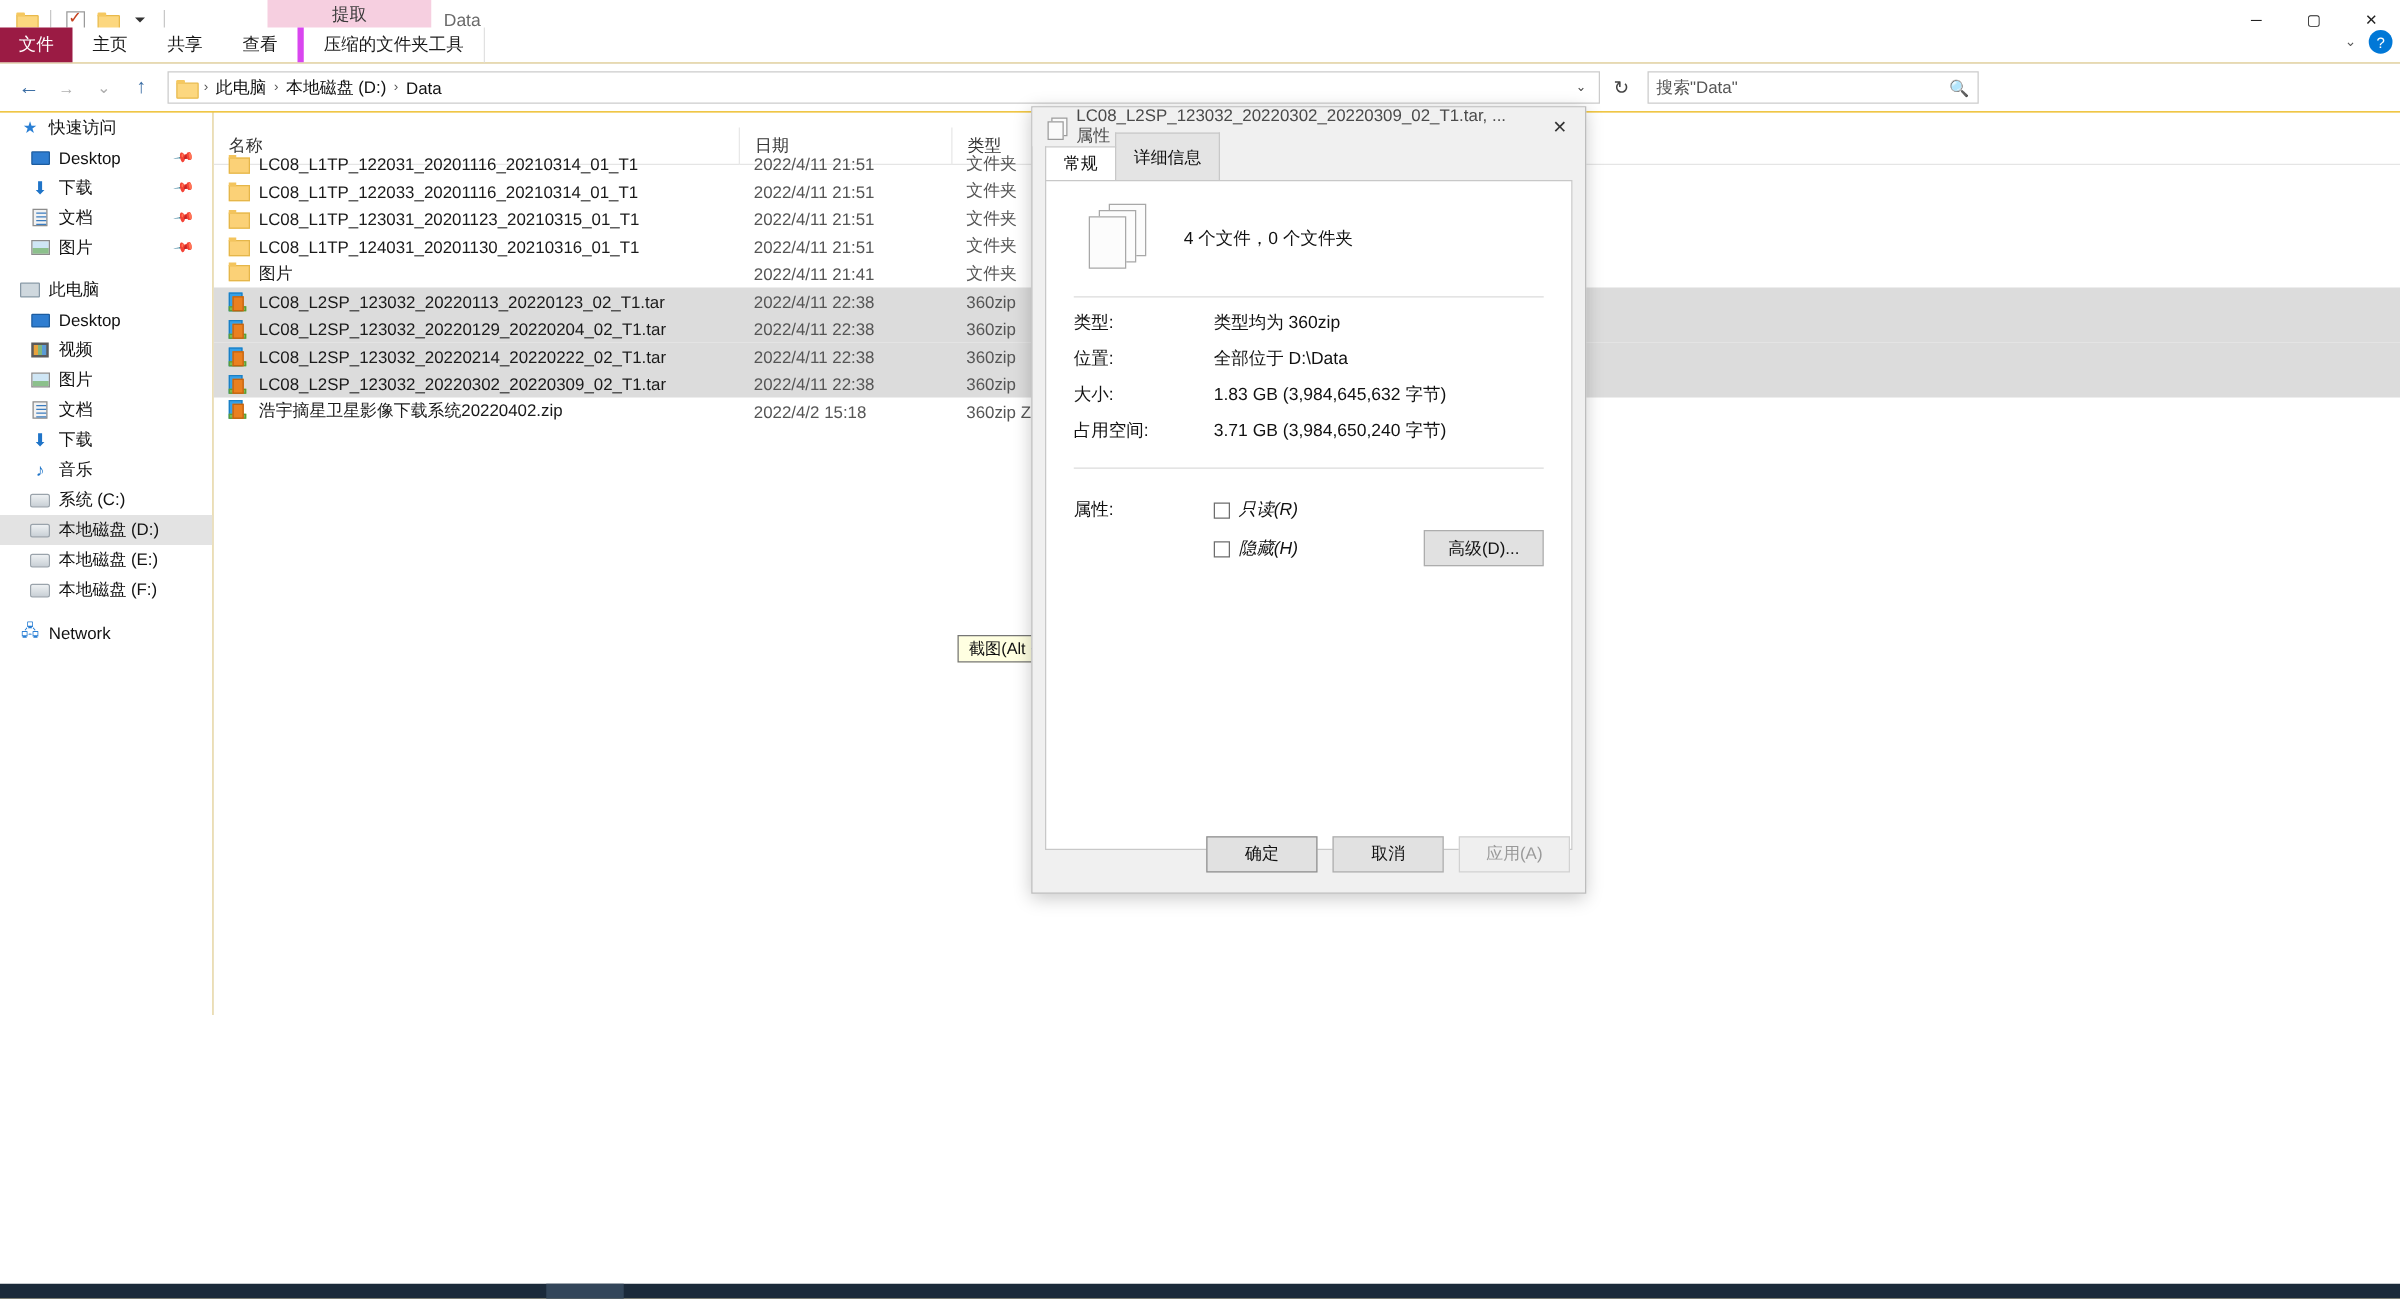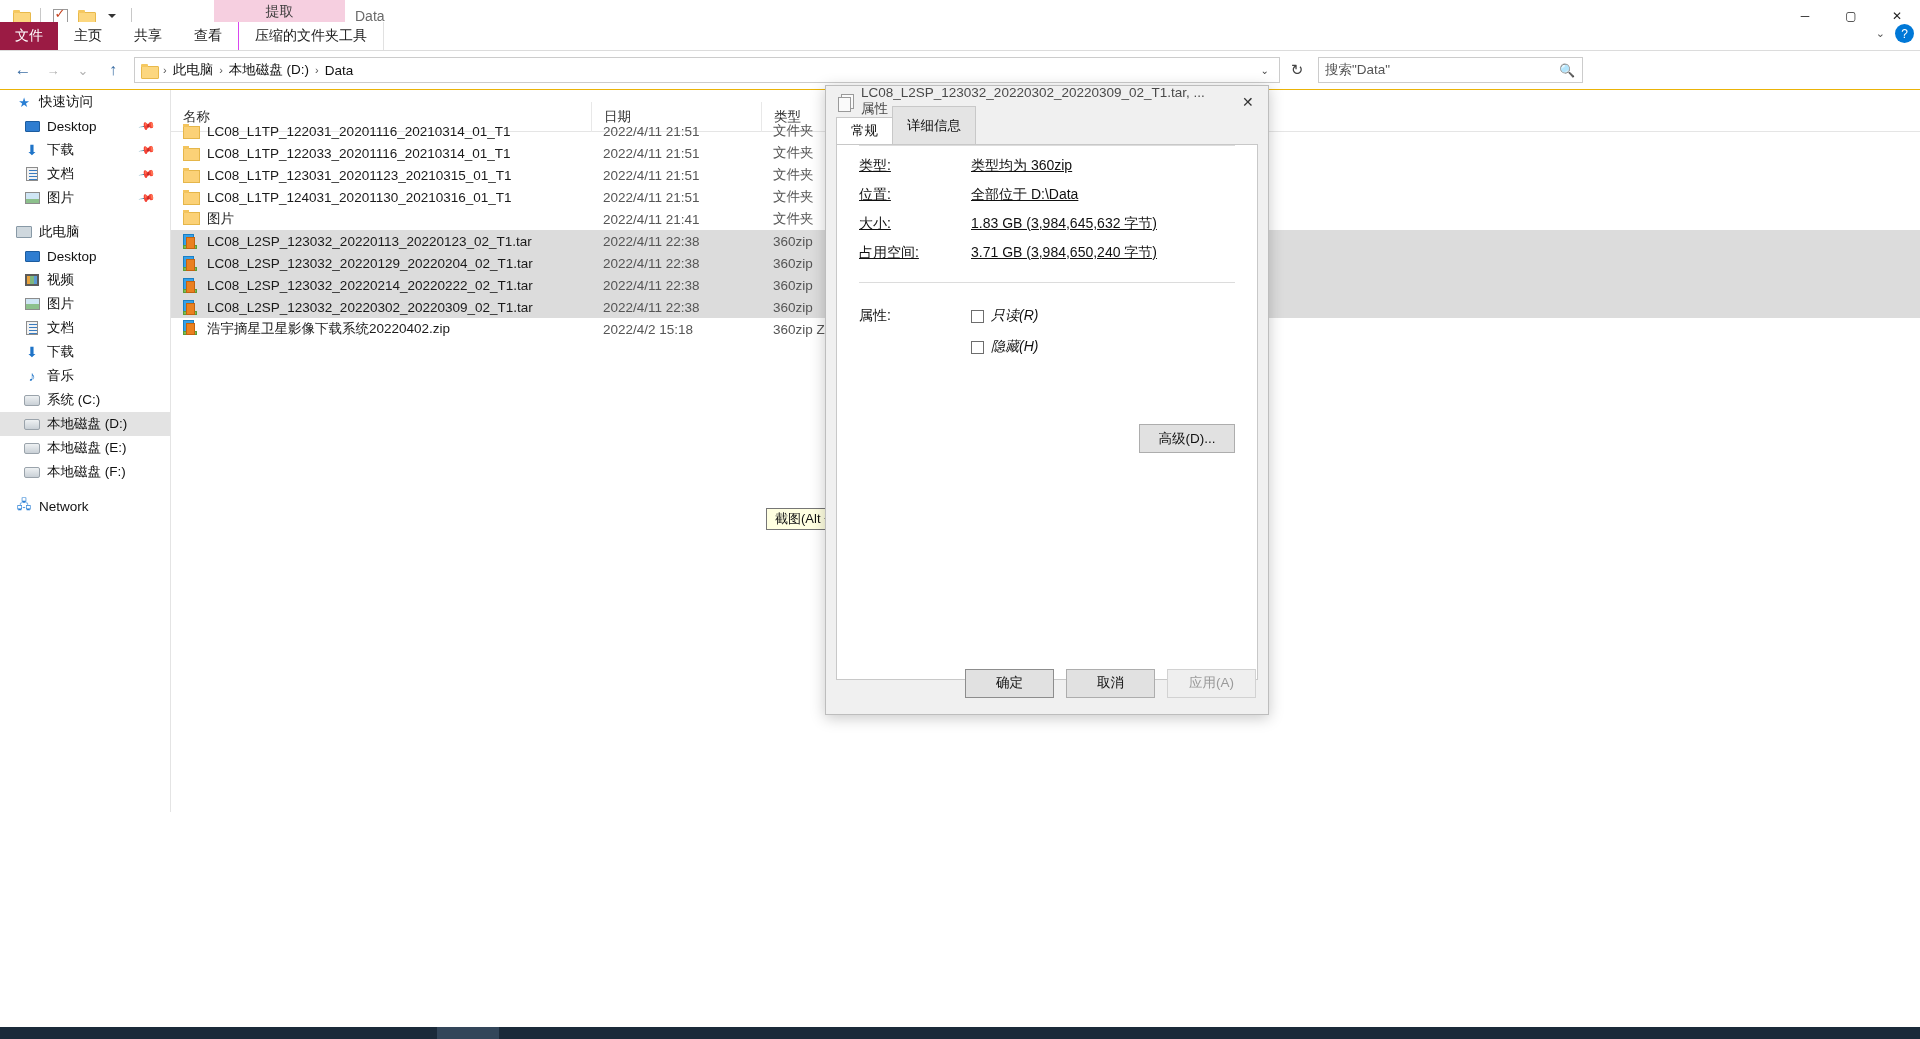--- a/index.html
+++ b/index.html
@@ -68,21 +68,21 @@
   
   .ribbontabs {
     position: absolute; left: 0; top: 22px; width: 1920px; height: 28px;
     display: flex; align-items: stretch; background: #ffffff;
   }
   .rtab {
     height: 28px; padding: 0 16px; display: flex; align-items: center; justify-content: center;
     font-size: 14px; color: #1a1a1a;
   }
   .rtab.file { background: #9b1b44; color: #fff; width: 58px; padding: 0; }
-  .rtab.ctx  { border-left: 1px solid #d946ef; border-right: 1px solid #e1e1e1; }
+  .rtab.ctx  { border-left: 5px solid #d946ef; border-right: 1px solid #e1e1e1; }
   .ribbon-right {
     position: absolute; right: 6px; top: 24px; display: flex; align-items: center; gap: 10px;
   }
   .rb-caret { font-size: 11px; color: #555; }
   .help-circle {
     width: 19px; height: 19px; border-radius: 50%; background: #0078d7; color: #fff;
     font-size: 12px; display: flex; align-items: center; justify-content: center;
   }
   .ribbon-divider {
     position: absolute; left: 0; top: 50px; width: 1920px; height: 1px; background: #dcdcdc;
@@ -226,21 +226,21 @@
   .dlg-head {
     display: flex; align-items: center; gap: 24px; padding-top: 18px; padding-bottom: 18px;
   }
   .stack-ico { width: 52px; height: 56px; position: relative; flex: 0 0 52px; margin-left: 12px;}
   .stack-ico span { position:absolute; background:#fcfcfc; border:1px solid #a8a8a8; }
   .stack-ico .s1 { left: 16px; top: 0px;  width: 30px; height: 42px; }
   .stack-ico .s2 { left: 8px;  top: 5px;  width: 30px; height: 42px; }
   .stack-ico .s3 { left: 0px;  top: 10px; width: 30px; height: 42px; }
   .dlg-headtext { font-size: 14px; color: #111; }
   .hr { height: 1px; background: #dcdcdc; margin: 0 0 0 0; }
-  .proprow { display: flex; padding: 11px 0 0 0; font-size: 14px; color: #111; text-decoration: underline; }
+  .proprow { display: flex; padding: 11px 0 0 0; font-size: 14px; color: #111; }
   .proplabel { width: 112px; flex: 0 0 112px; }
   .propvalue { flex: 1; }
   .attrs { display: flex; padding-top: 24px; font-size: 14px; color: #111; align-items: flex-start;}
   .attrlabel { width: 112px; flex: 0 0 112px; }
   .cbrow { display: flex; align-items: center; gap: 7px; margin-bottom: 13px; font-size: 14px; font-style: italic; }
   .cbox { width: 13px; height: 13px; border: 1px solid #6d6d6d; background: #fff; flex: 0 0 13px;}
   .advbtn {
     position: absolute; right: 22px; top: 279px; width: 96px; height: 29px;
     background: #e1e1e1; border: 1px solid #adadad; font-size: 13.5px; color: #111;
     display: flex; align-items: center; justify-content: center;
@@ -556,20 +556,28 @@
       <span>LC08_L2SP_123032_20220302_20220309_02_T1.tar, ... 属性</span>
       <span class="dlg-close">✕</span>
     </div>
 
     <div class="dlg-tabs">
       <div class="dtab active">常规</div>
       <div class="dtab">详细信息</div>
     </div>
 
     <div class="dlg-body">
+      <div class="dlg-head">
+        <span class="stack-ico">
+          <span class="s1"></span>
+            <span class="s2"></span>
+            <span class="s3"></span>
+        </span>
+        <span class="dlg-headtext">4 个文件，0 个文件夹</span>
+      </div>
       <div class="hr"></div>
 
       <div class="proprow">
         <span class="proplabel">类型:</span>
         <span class="propvalue">类型均为 360zip</span>
       </div>
       <div class="proprow">
         <span class="proplabel">位置:</span>
         <span class="propvalue">全部位于 D:\Data</span>
       </div>

